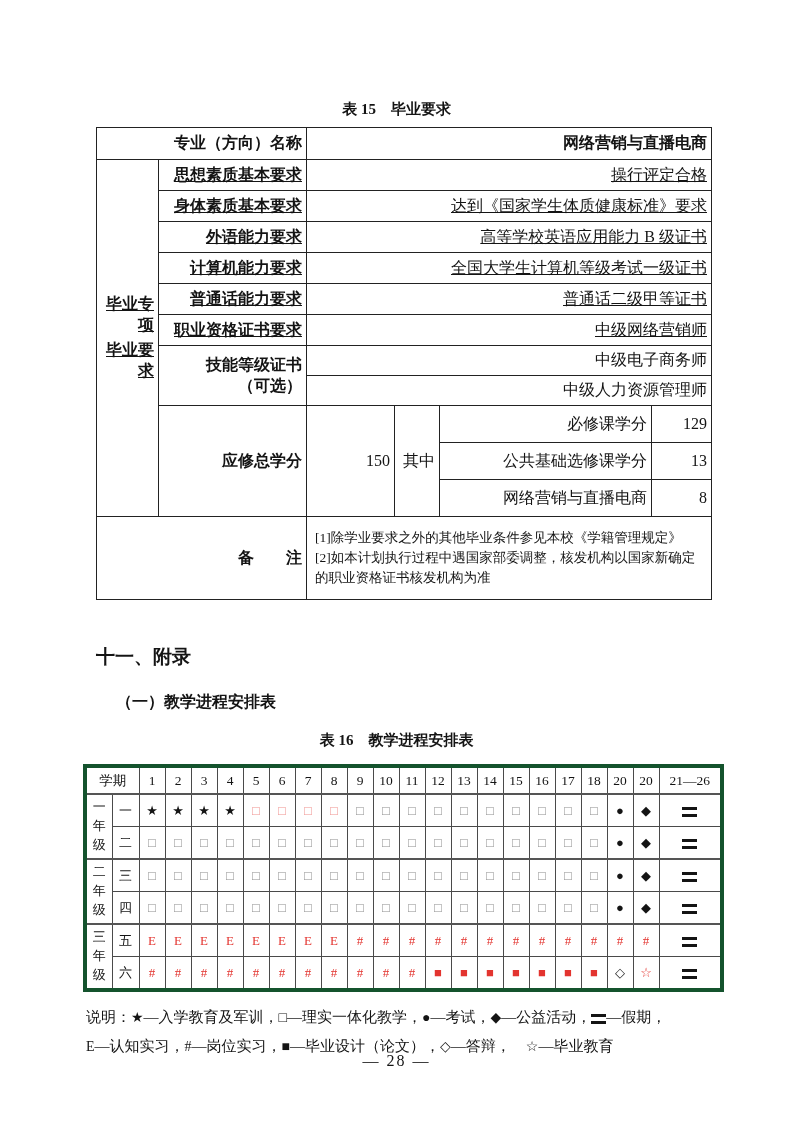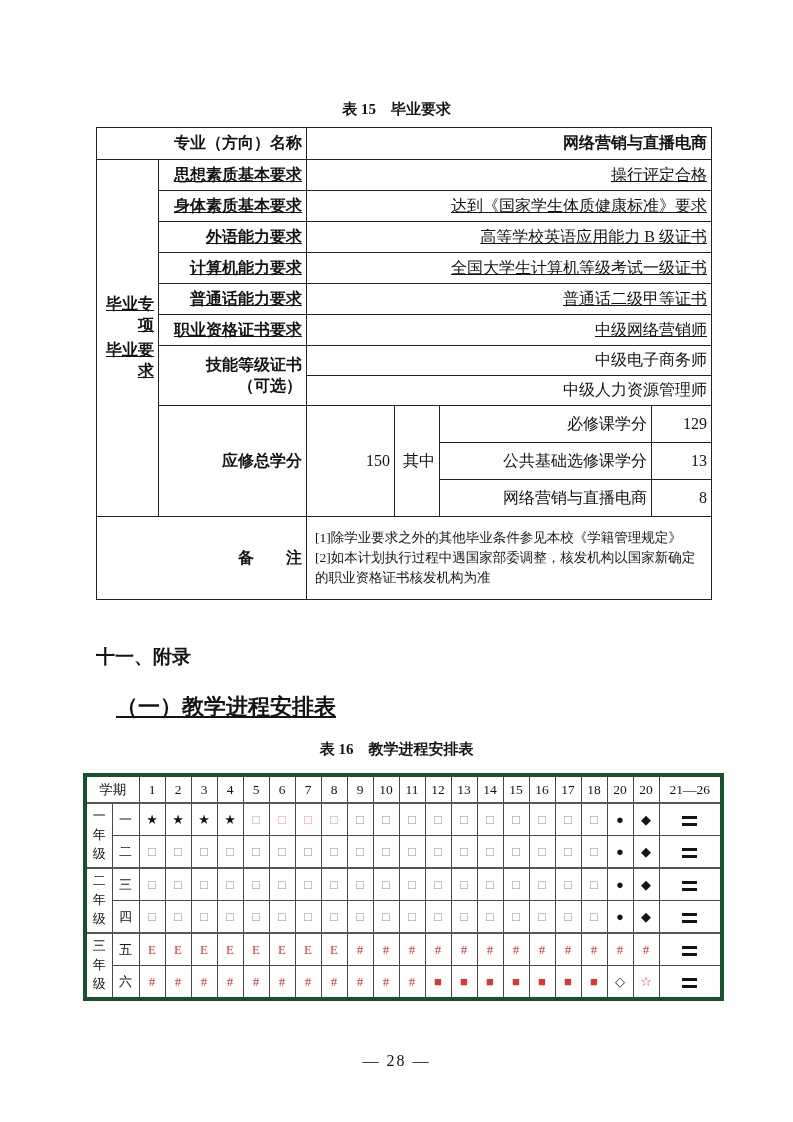--- a/index.html
+++ b/index.html
@@ -6,21 +6,21 @@
   body{
     width:793px;height:1122px;background:#ffffff;color:#141414;
     font-family:"Liberation Serif","DejaVu Serif",serif;
     position:relative;overflow:hidden;
   }
   .page{padding-top:100px;}
 
   
   .tbl-title{text-align:center;font-weight:bold;font-size:15px;}
   .h-appendix{font-size:19px;font-weight:bold;margin:44px 12px 0 96px;}
-  .h-sub{font-size:22px;font-weight:bold;margin:22px 0 0 116px;text-decoration:underline;}
+  .h-sub{font-size:16px;font-weight:bold;margin:22px 0 0 116px;}
   .t16-title{margin-top:18px;}
 
   
   #t15{border-collapse:collapse;margin:8px 0 0 96px;width:615px;table-layout:fixed;}
   #t15 td{border:1px solid #222;font-size:16px;text-align:right;vertical-align:middle;padding:2px 4px;overflow:hidden;}
   #t15 .lbl{font-weight:bold;}
   #t15 .r-hdr td{height:27px;}
   #t15 .r-req td{height:26px;text-decoration:underline;}
   #t15 .r-skill td{height:25px;}
   #t15 .r-credit td{height:32px;}
@@ -347,16 +347,20 @@
           <td><span class="sym c-red">■</span></td>
           <td><span class="sym c-red">■</span></td>
           <td><span class="sym c-red">■</span></td>
           <td><span class="sym c-black">◇</span></td>
           <td><span class="sym c-red">☆</span></td>
           <td><span class="dbar c-black"></span></td>
         </tr>
       </tbody>
     </table>
 
+  <div class="legend">
+      <div><span>说明：</span><span class="sym c-black">★</span>—入学教育及军训，<span class="sym c-black">□</span>—理实一体化教学，<span class="sym c-black">●</span>—考试，<span class="sym c-black">◆</span>—公益活动，<span class="dbar c-black"></span>—假期，</div>
+      <div><span class="sym c-black">E</span>—认知实习，<span class="sym c-black">#</span>—岗位实习，<span class="sym c-black">■</span>—毕业设计（论文），<span class="sym c-black">◇</span>—答辩，　<span class="sym c-black">☆</span>—毕业教育</div>
+    </div>
 
 </div>
 
 <div class="footer">— 28 —</div>
 
 </body></html>

